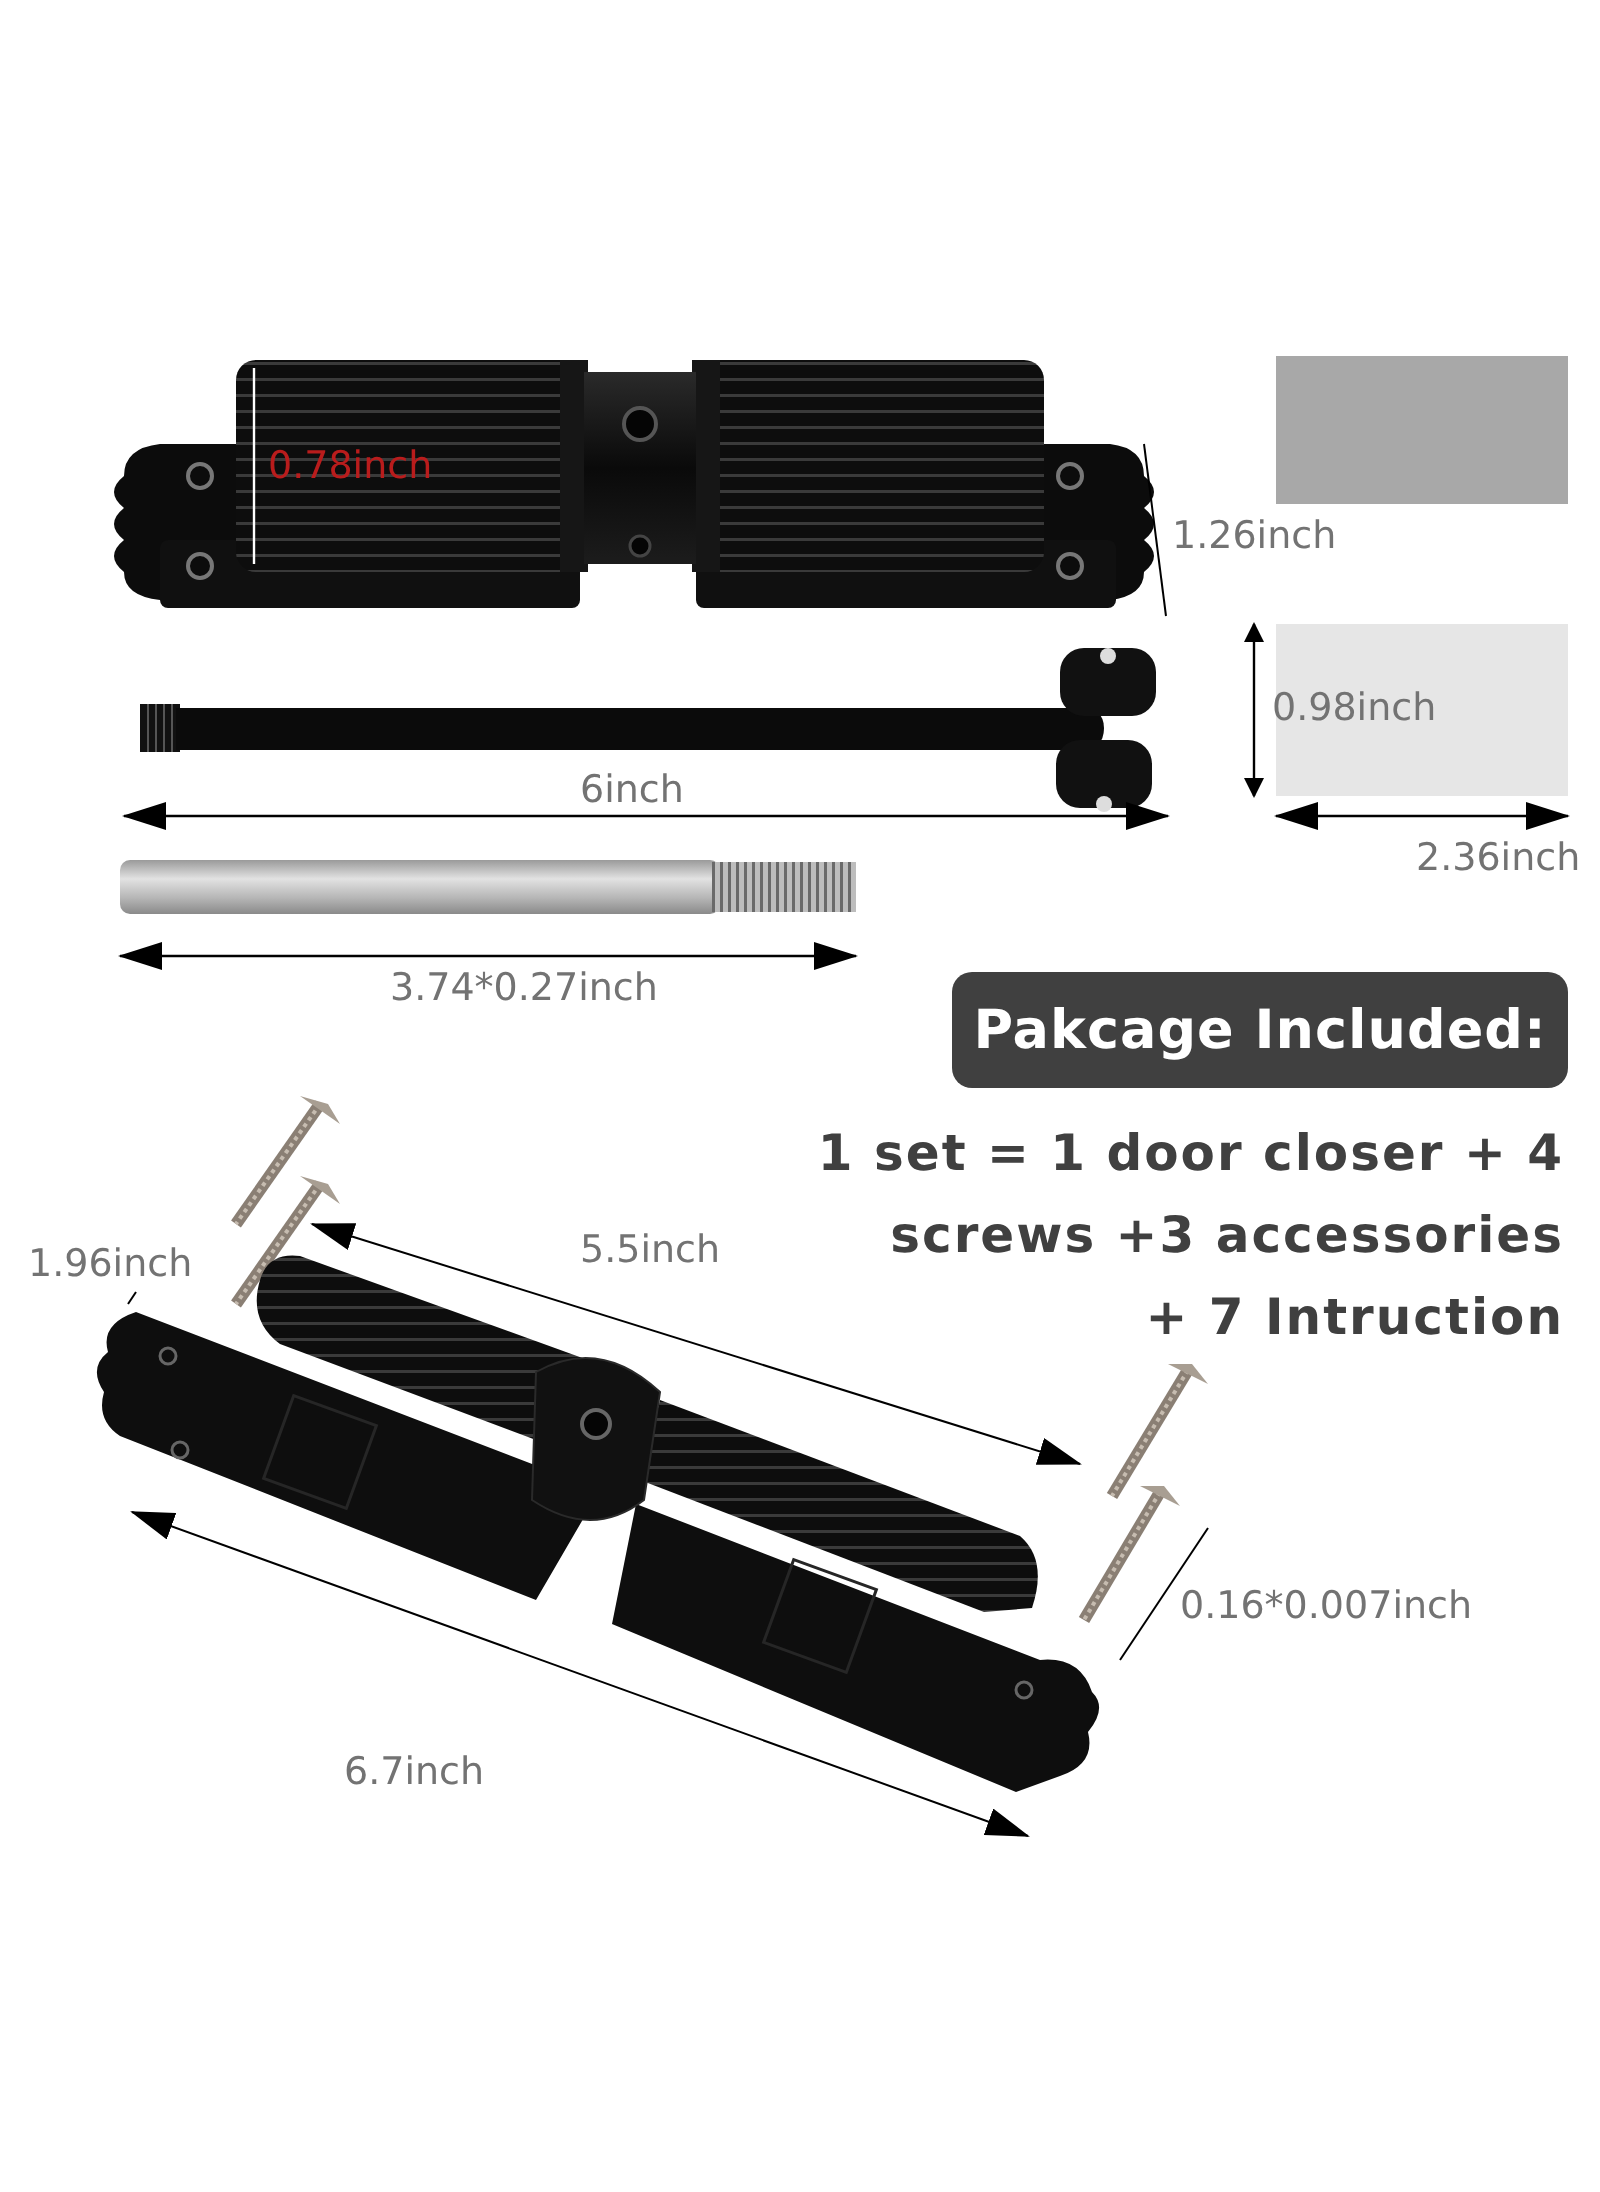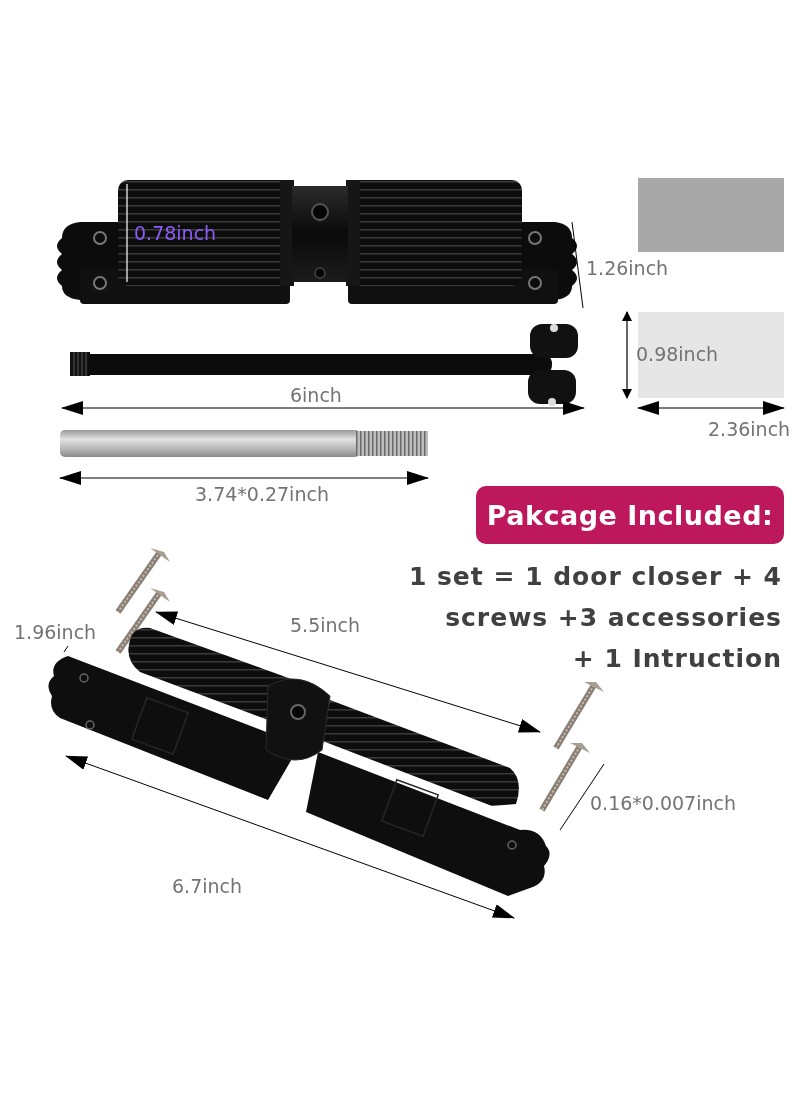--- a/index.html
+++ b/index.html
@@ -1,19 +1,19 @@
 <!DOCTYPE html>
 <html><head>
 <meta charset="utf-8">
 <style>
   html,body{margin:0;padding:0;background:#fff;}
   body{width:800px;height:1096px;position:relative;overflow:hidden;font-family:"DejaVu Sans","Liberation Sans",sans-serif;}
   .dim{position:absolute;font-family:"DejaVu Sans","Liberation Sans",sans-serif;font-size:19px;color:#737373;white-space:nowrap;}
-  .dim-white{color:#8b5cf6;}
-  .badge{position:absolute;left:476px;top:486px;width:308px;height:58px;background:#be185d;border-radius:10px;color:#fff;font-family:"DejaVu Sans","Liberation Sans",sans-serif;font-weight:bold;font-size:27px;display:flex;align-items:center;justify-content:center;letter-spacing:0.5px;}
+  .dim-white{color:#b91c1c;}
+  .badge{position:absolute;left:476px;top:486px;width:308px;height:58px;background:#404040;border-radius:10px;color:#fff;font-family:"DejaVu Sans","Liberation Sans",sans-serif;font-weight:bold;font-size:27px;display:flex;align-items:center;justify-content:center;letter-spacing:0.5px;}
   .pkg-line{position:absolute;right:18px;font-family:"DejaVu Sans","Liberation Sans",sans-serif;font-weight:bold;font-size:25px;color:#404040;white-space:nowrap;text-align:center;letter-spacing:1px;}
   svg{position:absolute;left:0;top:0;}
 </style>
 </head>
 <body>
 
 <svg width="800" height="1096" viewBox="0 0 800 1096">
   <defs>
     <marker id="ah" markerWidth="10" markerHeight="10" refX="9" refY="5" orient="auto" markerUnits="userSpaceOnUse">
       <path d="M0,0 L10,5 L0,10 z" fill="#000"></path>
@@ -141,13 +141,13 @@
 <div class="dim" style="left:290px;top:384px;">6inch</div>
 <div class="dim" style="left:195px;top:483px;">3.74*0.27inch</div>
 <div class="dim" style="left:14px;top:621px;">1.96inch</div>
 <div class="dim" style="left:290px;top:614px;">5.5inch</div>
 <div class="dim" style="left:172px;top:827px;margin-top:48px;">6.7inch</div>
 <div class="dim" style="left:590px;top:792px;">0.16*0.007inch</div>
 
 <div class="badge">Pakcage Included:</div>
 <div class="pkg-line" style="top:562px;">1 set = 1 door closer + 4</div>
 <div class="pkg-line" style="top:603px;">screws +3 accessories</div>
-<div class="pkg-line" style="top:644px;">+ 1 Intruction</div>
+<div class="pkg-line" style="top:644px;">+ 7 Intruction</div>
 
 </body></html>

